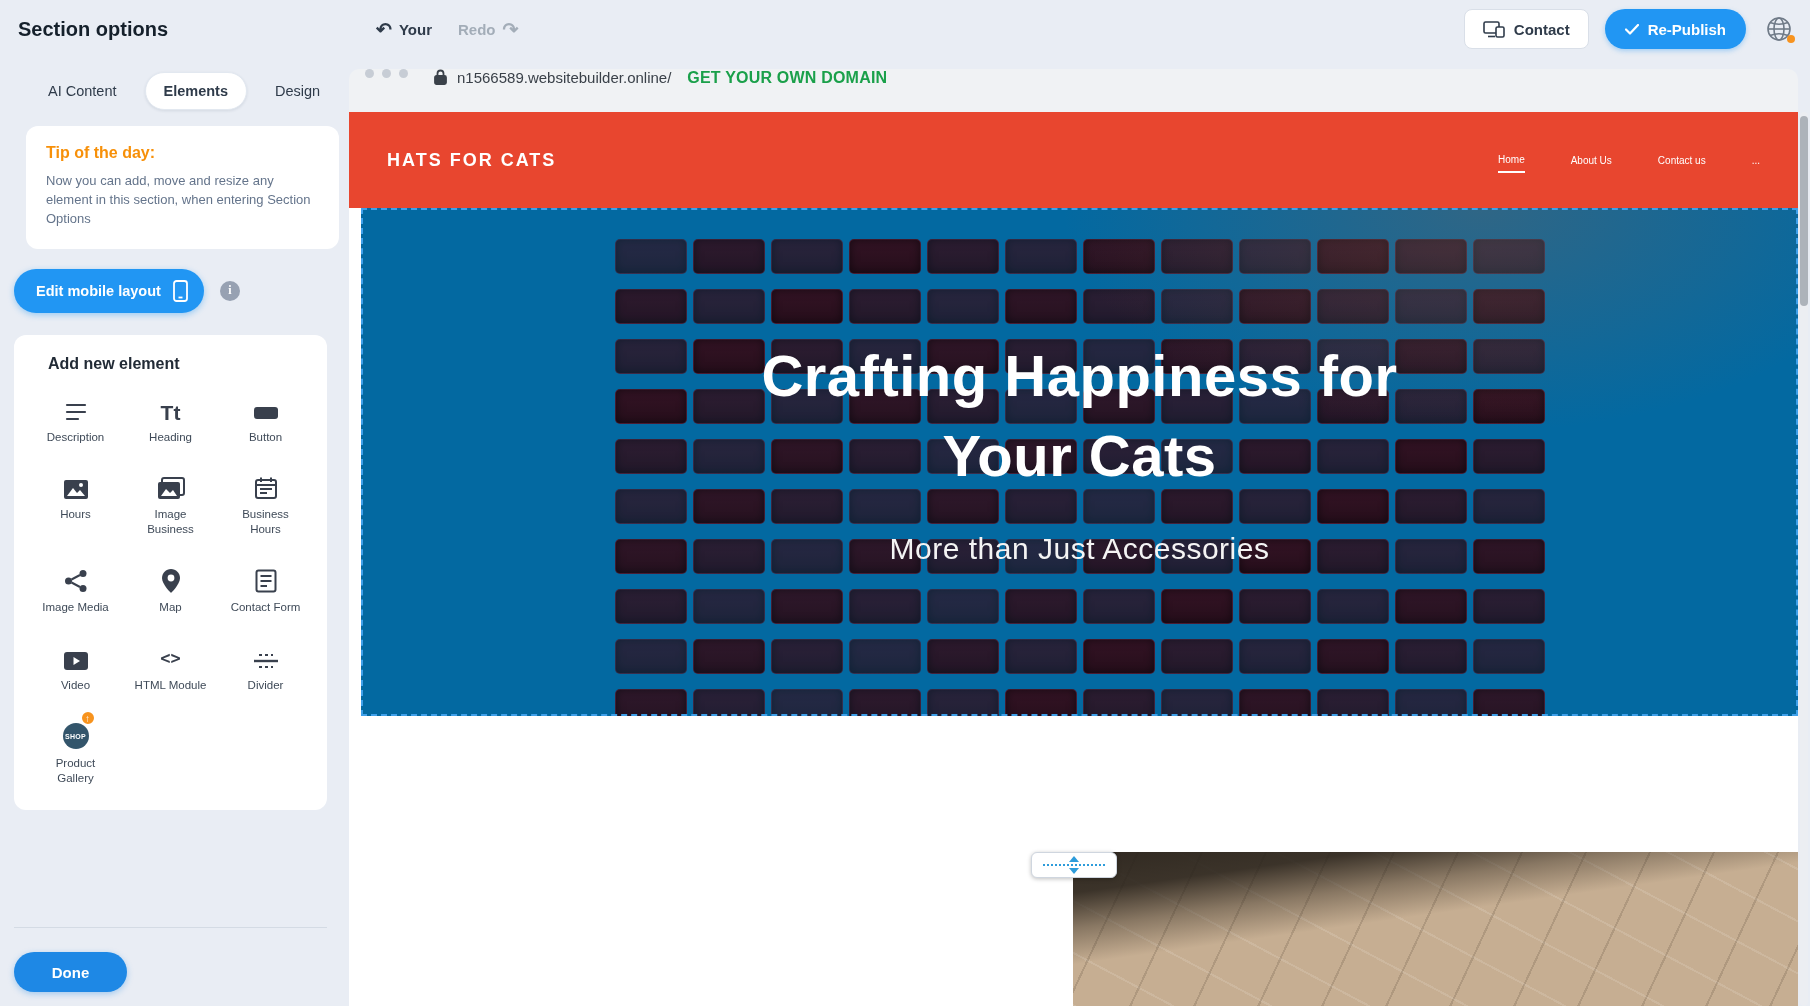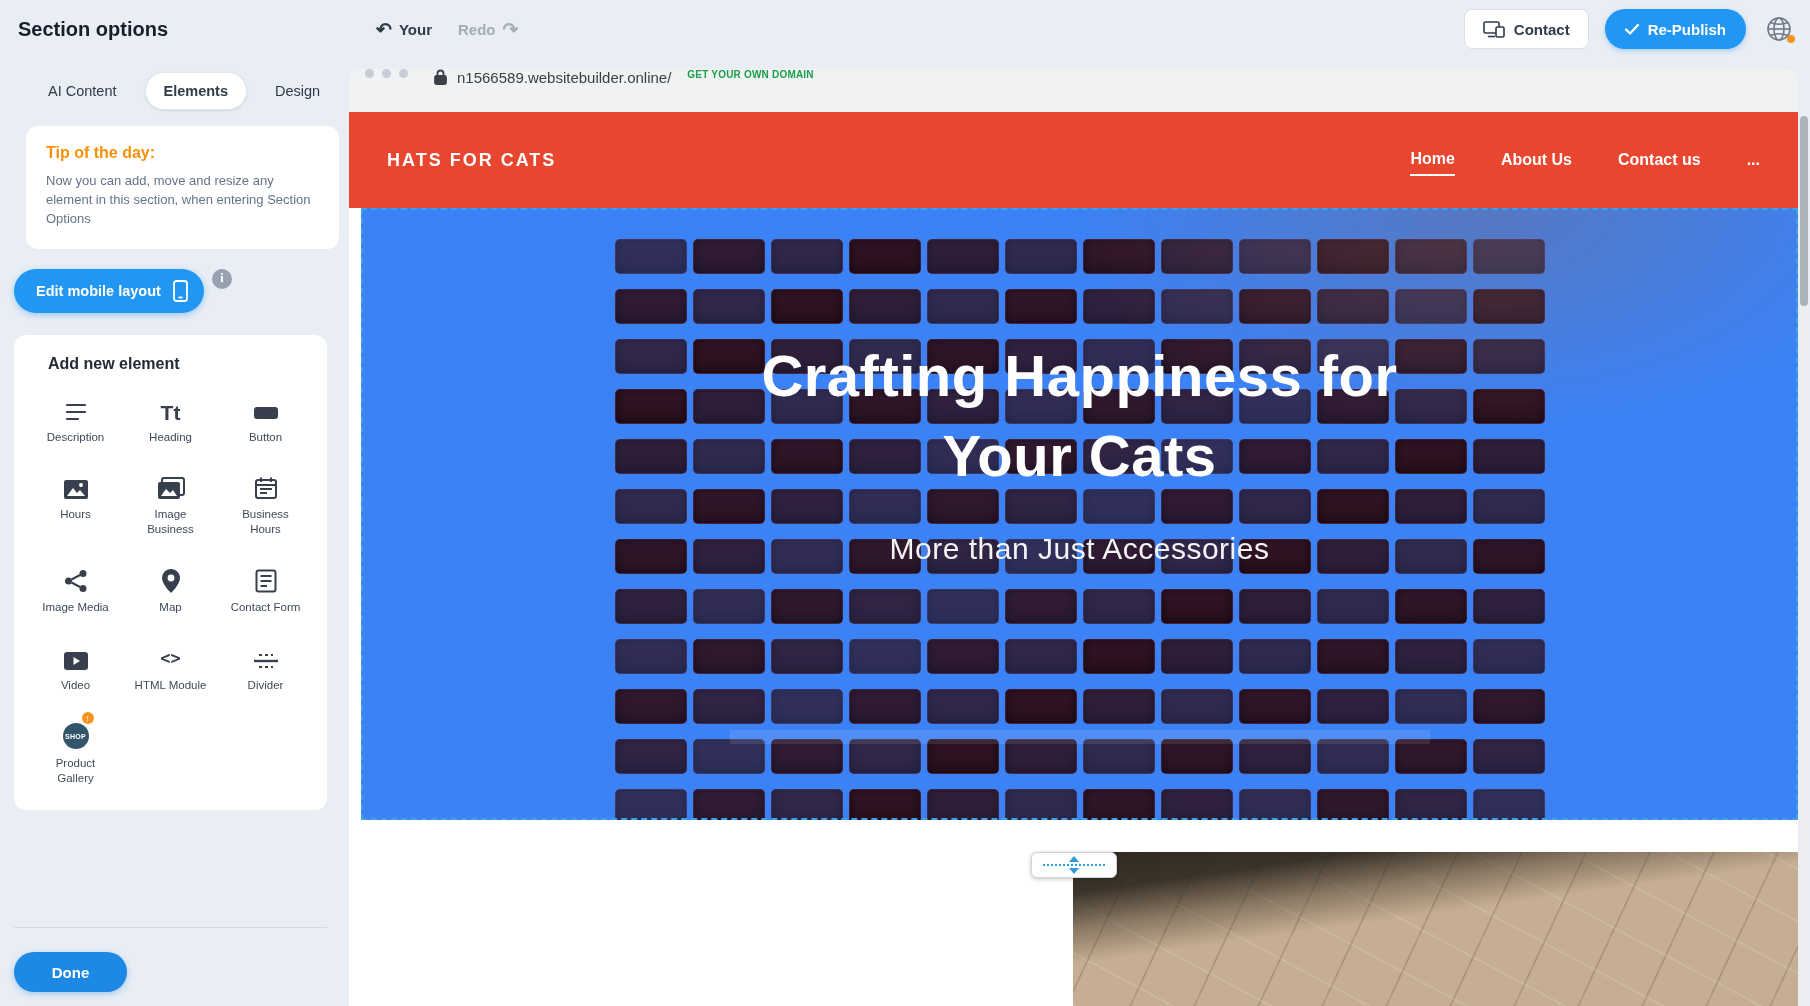--- a/index.html
+++ b/index.html
@@ -21,21 +21,21 @@
 
   
   .sidebar { position:absolute; left:0; top:58px; width:340px; bottom:0; }
   .tabs { display:flex; align-items:center; gap:10px; padding:14px 0 16px 30px; }
   .tab { font-size:14.5px; color:#2f3b4a; padding:10px 18px; border-radius:20px; cursor:pointer; white-space:nowrap; }
   .tab.active { background:#fff; border:1px solid #e2e8f0; box-shadow:0 1px 3px rgba(20,40,70,.10); font-weight:600; }
   .card { background:#fff; border-radius:12px; margin:0 0 16px 14px; width:313px; }
   .tip-card { padding:18px 20px 20px 20px;margin-left:26px; }
   .tip-title { color:#f79009; font-size:16px; font-weight:700; margin-bottom:10px; }
   .tip-body { color:#64748b; font-size:13px; line-height:1.45; }
-  .mobile-row { display:flex; gap:8px; margin:20px 0 22px 14px; }
+  .mobile-row { display:flex; align-items:center; gap:16px; margin:20px 0 22px 14px; }
   .edit-mobile-btn { height:44px; background:#2196f3; border-radius:24px; display:flex; align-items:center; gap:12px; padding:0 16px 0 22px; color:#fff; font-size:14.5px; font-weight:700; cursor:pointer; box-shadow:0 2px 6px rgba(33,150,243,.4); }
   .info-icon { width:20px; height:20px; border-radius:50%; background:#97a1b2; color:#fff; font-size:12px; font-weight:700; display:flex; align-items:center; justify-content:center; font-family:"Liberation Serif", serif; cursor:pointer; }
   .add-card { padding:20px 14px 24px 14px; }
   .add-title { font-size:16px; font-weight:600; color:#222b36; margin:0 0 20px 20px; }
   .el-grid { display:grid; grid-template-columns:repeat(3, 1fr); row-gap:26px; }
   .el-tile { display:flex; flex-direction:column; align-items:center; gap:7px; cursor:pointer; }
   .el-icon { height:30px; display:flex; align-items:flex-end; justify-content:center; position:relative; }
   .el-label { font-size:11.5px; color:#3f4a58; text-align:center; line-height:1.3; max-width:74px; }
   .tt-glyph { font-size:21px; font-weight:700; color:#39404d; line-height:1; }
   .code-glyph { font-size:17px; font-weight:700; color:#39404d; font-family:"DejaVu Sans Mono", monospace; line-height:1.4; }
@@ -43,32 +43,32 @@
   .shop-badge { position:absolute; top:-9px; right:-7px; width:16px; height:16px; border-radius:50%; background:#f7931e; color:#fff; font-size:10px; display:flex; align-items:center; justify-content:center; border:2px solid #fff; }
   .sidebar-divider { position:absolute; bottom:78px; left:14px; width:313px; height:1px; background:#d4dbe4; }
   .done-btn { position:absolute; bottom:14px; left:14px; width:113px; height:40px; background:#1e88e5; border-radius:22px; color:#fff; font-size:15px; font-weight:700; display:flex; align-items:center; justify-content:center; cursor:pointer; box-shadow:0 2px 6px rgba(30,136,229,.35); }
 
   
   .preview { position:absolute; left:349px; top:69px; width:1449px; bottom:0; }
   .browser-bar { height:43px; background:#f0f2f4; border-radius:10px 10px 0 0; display:flex; align-items:flex-start; padding:0 16px; }
   .dots { display:flex; gap:8px; margin-right:26px; }
   .dot { width:9px; height:9px; border-radius:50%; background:#c7cdd5; }
   .url-text { font-size:15px; color:#3a4149; margin-left:10px; }
-  .domain-cta { font-size:10px; font-weight:700; color:#1aa04a; margin-left:16px; letter-spacing:.2px; cursor:pointer; }
+  .domain-cta { font-size:16px; font-weight:700; color:#1aa04a; margin-left:16px; letter-spacing:.2px; cursor:pointer; }
   .site { position:absolute; top:43px; left:0; right:0; bottom:0; background:#fff; overflow:hidden; }
 
   
   .site-header { height:96px; background:#e8462f; display:flex; align-items:center; padding:0 38px; }
   .logo { color:#fff; font-size:18px; font-weight:800; letter-spacing:2px; }
   .site-nav { margin-left:auto; display:flex; align-items:center; gap:46px; }
-  .nav-item { color:#fff; font-size:16px; cursor:pointer; padding:6px 0;font-weight:bold; }
+  .nav-item { color:#fff; font-size:10px; cursor:pointer; padding:6px 0; }
   .nav-item.active { border-bottom:2px solid #fff; }
 
   
-  .hero { position:absolute; top:96px; left:0; right:0; height:612px; background:#3b82f6; overflow:hidden;margin-left:12px; }
+  .hero { position:absolute; top:96px; left:0; right:0; height:508px; background:#0369a1; overflow:hidden;margin-left:12px; }
   .hero-glow { position:absolute; inset:0; background:radial-gradient(ellipse 600px 320px at 78% 0%, rgba(150,95,70,.30), rgba(0,0,0,0) 70%); }
   .tile-grid { position:absolute; top:31px; left:50%; transform:translateX(-50%); display:grid; grid-template-columns:repeat(12,72px); grid-auto-rows:35px; gap:15px 6px; }
   .tile { background:linear-gradient(180deg,#341222,#270d19); border:1px solid rgba(160,60,100,.22); border-radius:5px; box-shadow:inset 0 0 10px rgba(0,0,0,.55); }
   .hero-selection { position:absolute; inset:0; border:2px dashed #3fa0ea; pointer-events:none; }
   .hero-content { position:absolute; inset:0; display:flex; flex-direction:column; align-items:center; }
   .hero-title { margin-top:128px; max-width:720px; text-align:center; color:#ffffff; font-size:58px; font-weight:600; line-height:1.38; letter-spacing:.5px; }
   .hero-subtitle { margin-top:36px; color:#f4f4f4; font-size:30px; font-weight:400; letter-spacing:.5px; }
   .desc-box { position:absolute; top:424px; left:50%; transform:translateX(-50%); width:690px; border:2px solid #e91e9c; padding:22px 10px 34px 10px; }
   .desc-text { color:#e9e9e9; font-size:16.5px; line-height:1.55; text-align:center; }
   .desc-handle { position:absolute; left:6px; top:20px; width:20px; height:20px; background:#b9e08c; border:2px solid #7cc94f; }

